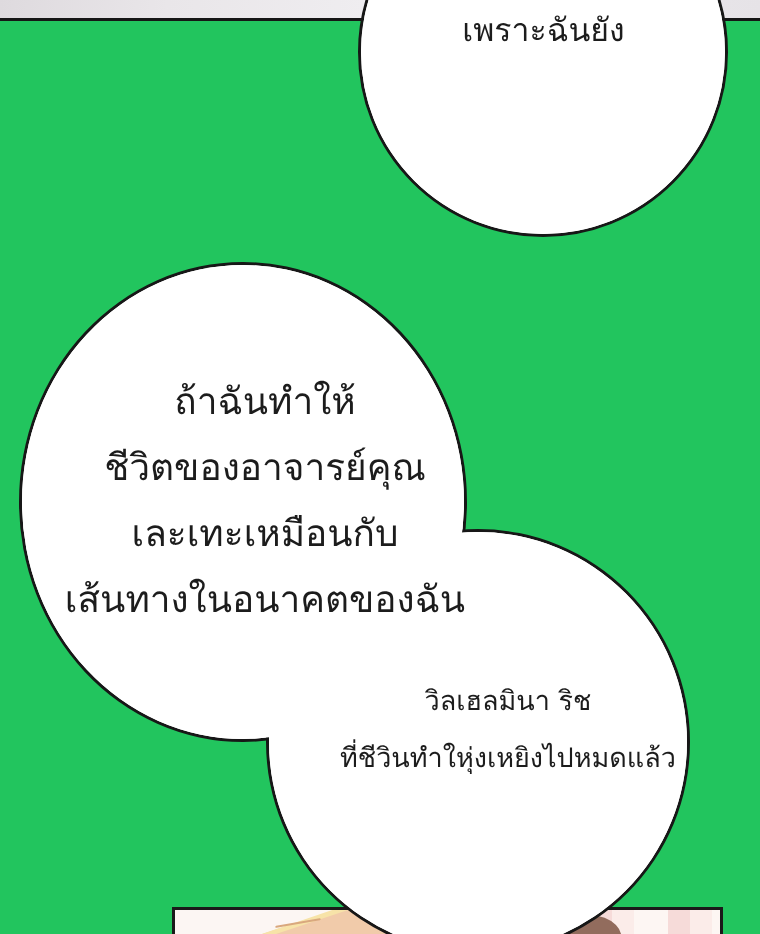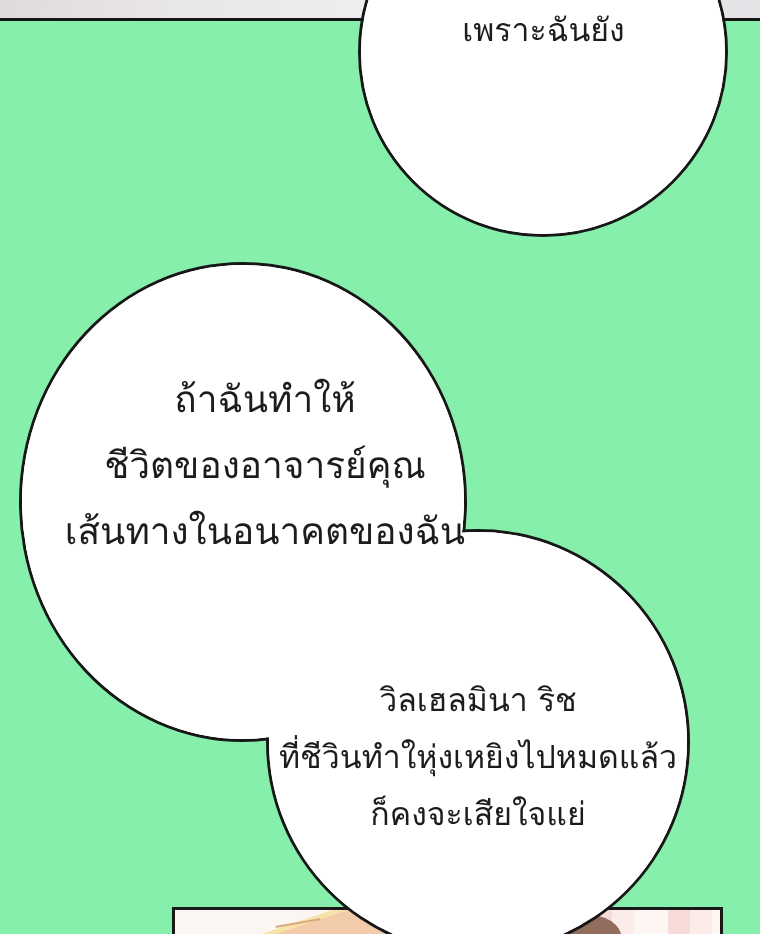--- a/index.html
+++ b/index.html
@@ -1,20 +1,20 @@
 <!DOCTYPE html>
 <html><head>
 <meta charset="utf-8">
 <style>
   html, body { margin: 0; padding: 0; }
   #canvas {
     position: relative;
     width: 760px;
     height: 934px;
-    background: #86efac;
+    background: #22c55e;
     overflow: hidden;
     font-family: "DejaVu Sans", sans-serif;
   }
 
   
   #wall-strip {
     position: absolute;
     left: 0; top: 0;
     width: 760px; height: 18px;
     background: linear-gradient(100deg, #dedade 0%, #e9e6e9 22%, #efedf0 48%, #eceaee 62%, #e6e3e7 100%);
@@ -105,22 +105,22 @@
 
   .bubble-text {
     position: absolute;
     z-index: 4;
     text-align: center;
     color: #1c1c1c;
     white-space: nowrap;
   }
   .bubble-text span { display: block; }
   #bubble-top-text    { left: 360px; top: 8px;   width: 367px; font-size: 32px; line-height: 45px; }
-  #bubble-middle-text { left: 45px;  top: 369px; width: 440px; font-size: 37px; line-height: 66px; font-family: Liberation Mono, monospace; }
-  #bubble-bottom-text { left: 276px; top: 672px; width: 404px; font-size: 32px; line-height: 57px; text-align: center; }
+  #bubble-middle-text { left: 45px;  top: 369px; width: 440px; font-size: 37px; line-height: 66px; }
+  #bubble-bottom-text { left: 306px; top: 672px; width: 404px; font-size: 27px; line-height: 57px; text-align: center; }
 </style>
 </head>
 <body>
 
 <div id="canvas">
 
   <div id="wall-strip">
     <div class="streak" style="left: 600px;"></div>
     <div class="streak" style="left: 650px;"></div>
   </div>
@@ -141,22 +141,22 @@
   <div id="bubble-middle-fill" class="bubble-fill"></div>
   <div id="bubble-bottom-fill" class="bubble-fill"></div>
 
   <div id="bubble-top-text" class="bubble-text">
     <span>เพราะฉันยัง</span>
   </div>
 
   <div id="bubble-middle-text" class="bubble-text">
     <span>ถ้าฉันทำให้</span>
     <span>ชีวิตของอาจารย์คุณ</span>
+    <span>เละเทะเหมือนกับ</span>
     <span>เส้นทางในอนาคตของฉัน</span>
   </div>
 
   <div id="bubble-bottom-text" class="bubble-text">
     <span>วิลเฮลมินา ริช</span>
     <span>ที่ชีวินทำใหุ่งเหยิงไปหมดแล้ว</span>
-    <span>ก็คงจะเสียใจแย่</span>
   </div>
 
 </div>
 
 </body></html>

